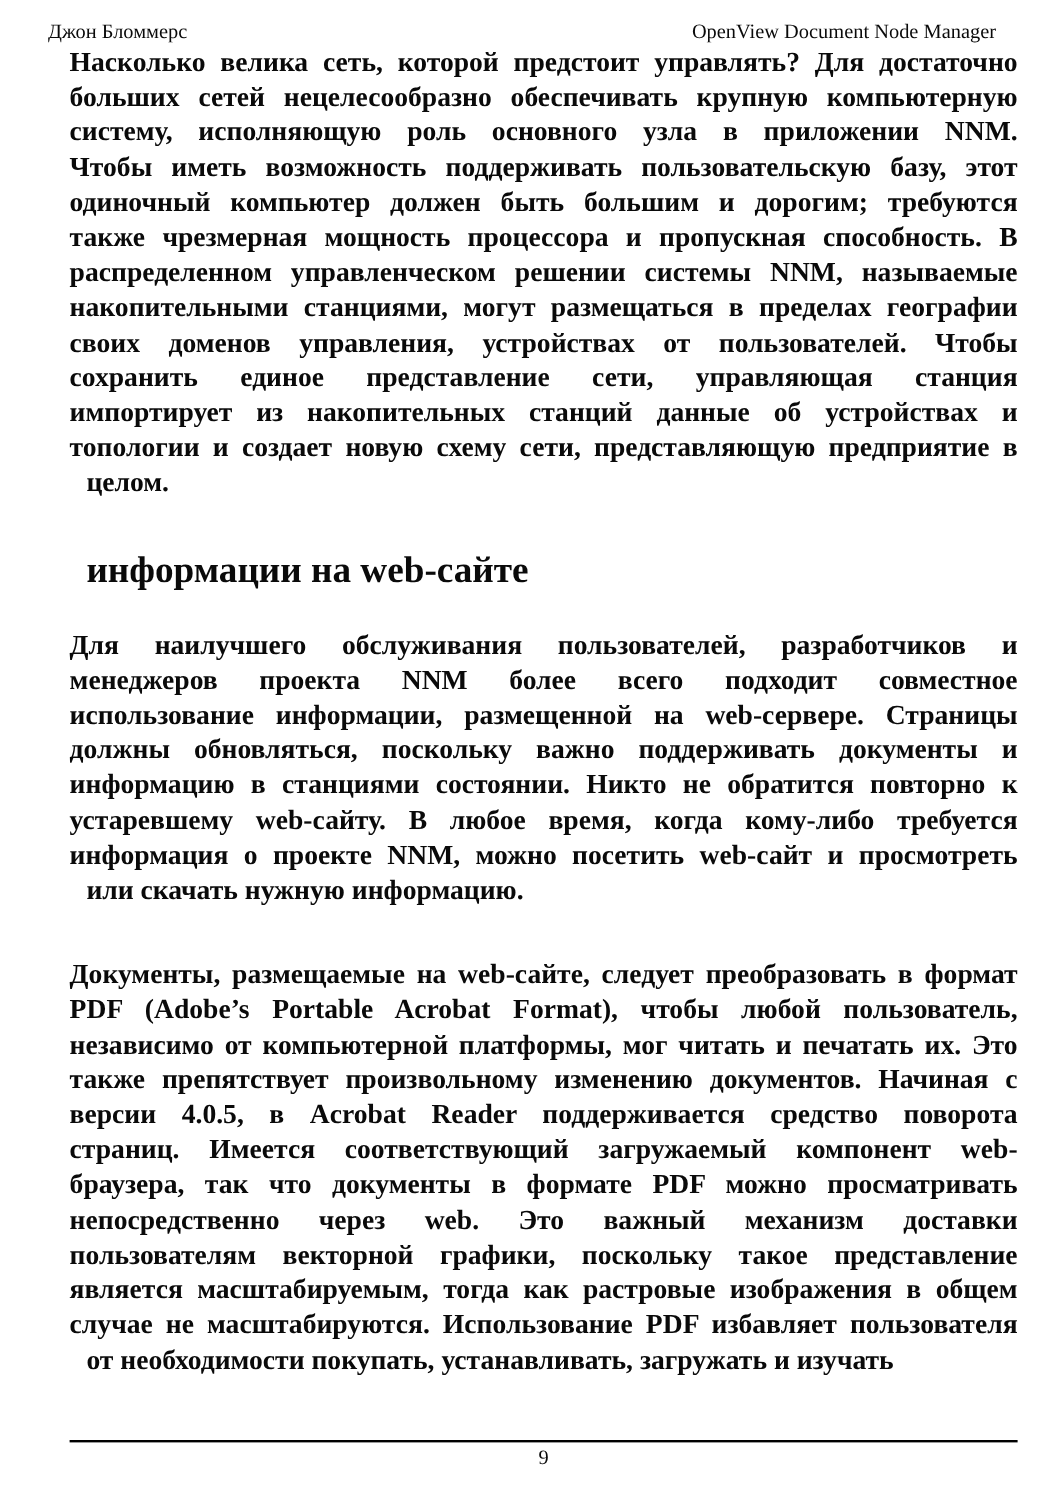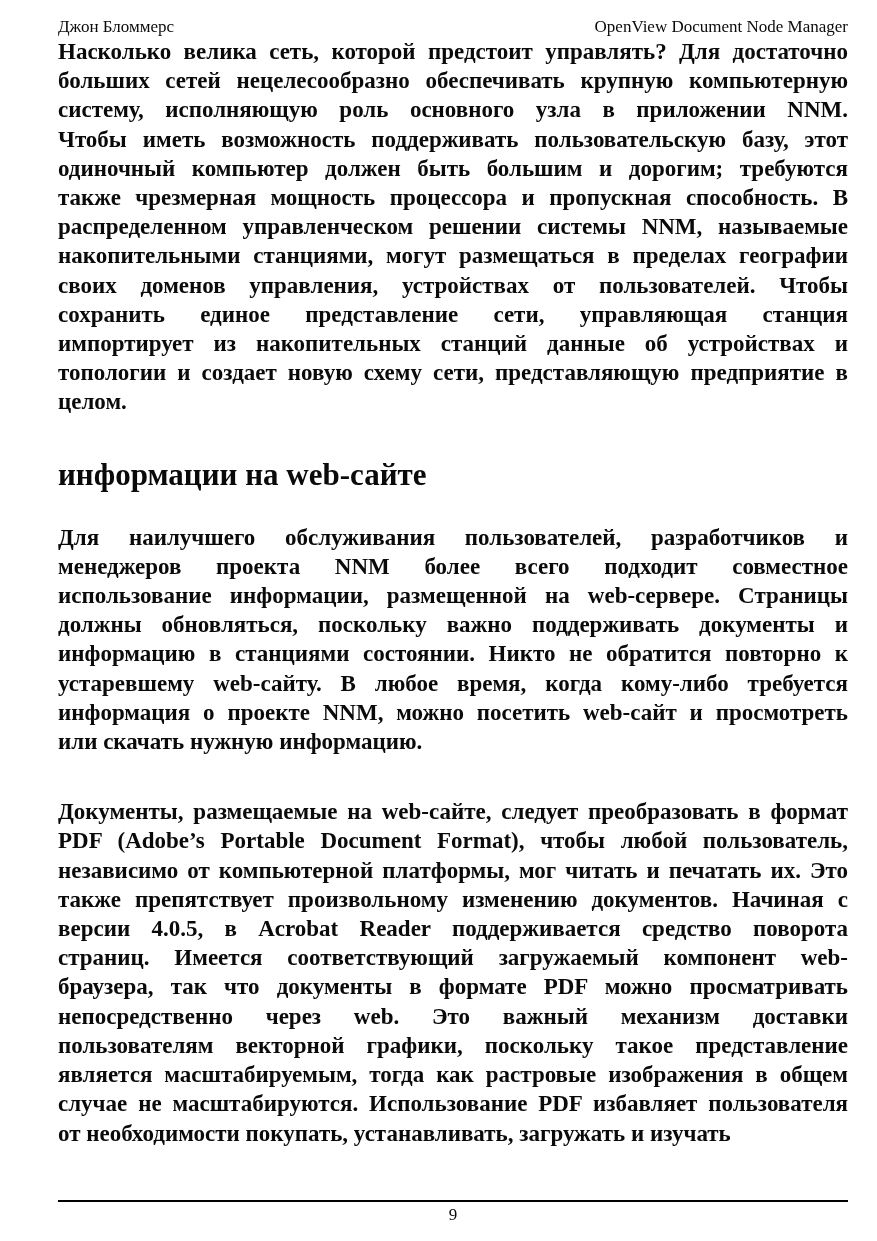--- a/index.html
+++ b/index.html
@@ -11,21 +11,21 @@
     position: relative;
     width: 877px;
     height: 1241px;
     background: #ffffff;
     color: #0a0a0a;
     font-family: "Liberation Serif", "DejaVu Serif", serif;
     overflow: hidden;
   }
   .page-header {
     position: absolute;
-    left: 58px;
+    left: 40px;
     top: 17px;
     width: 790px;
     display: flex;
     justify-content: space-between;
     align-items: baseline;
     font-size: 17px;
     line-height: 20px;
     white-space: nowrap;
   }
   .content {
@@ -40,20 +40,21 @@
   }
   .para .line,
   .heading .line {
     text-align: justify;
     text-align-last: justify;
     font-weight: bold;
   }
   .para .line.last,
   .heading .line.last {
     text-align-last: left;
+    margin-left: 14px;
   }
   .heading {
     margin: 38px 0 0 0;
     font-size: 31px;
     line-height: 40px;
     font-weight: normal;
   }
   .para-2 { margin-top: 28px; }
   .para-3 { margin-top: 41px; }
   .page-footer {
@@ -110,21 +111,21 @@
         <div class="line">использование информации, размещенной на web-сервере. Страницы</div>
         <div class="line">должны обновляться, поскольку важно поддерживать документы и</div>
         <div class="line">информацию в станциями состоянии. Никто не обратится повторно к</div>
         <div class="line">устаревшему web-сайту. В любое время, когда кому-либо требуется</div>
         <div class="line">информация о проекте NNM, можно посетить web-сайт и просмотреть</div>
         <div class="line last">или скачать нужную информацию.</div>
       </div>
 
     <div class="para para-3">
         <div class="line">Документы, размещаемые на web-сайте, следует преобразовать в формат</div>
-        <div class="line">PDF (Adobe’s Portable Document Format), чтобы любой пользователь,</div>
+        <div class="line">PDF (Adobe’s Portable Acrobat Format), чтобы любой пользователь,</div>
         <div class="line">независимо от компьютерной платформы, мог читать и печатать их. Это</div>
         <div class="line">также препятствует произвольному изменению документов. Начиная с</div>
         <div class="line">версии 4.0.5, в Acrobat Reader поддерживается средство поворота</div>
         <div class="line">страниц. Имеется соответствующий загружаемый компонент web-</div>
         <div class="line">браузера, так что документы в формате PDF можно просматривать</div>
         <div class="line">непосредственно через web. Это важный механизм доставки</div>
         <div class="line">пользователям векторной графики, поскольку такое представление</div>
         <div class="line">является масштабируемым, тогда как растровые изображения в общем</div>
         <div class="line">случае не масштабируются. Использование PDF избавляет пользователя</div>
         <div class="line last">от необходимости покупать, устанавливать, загружать и изучать</div>

